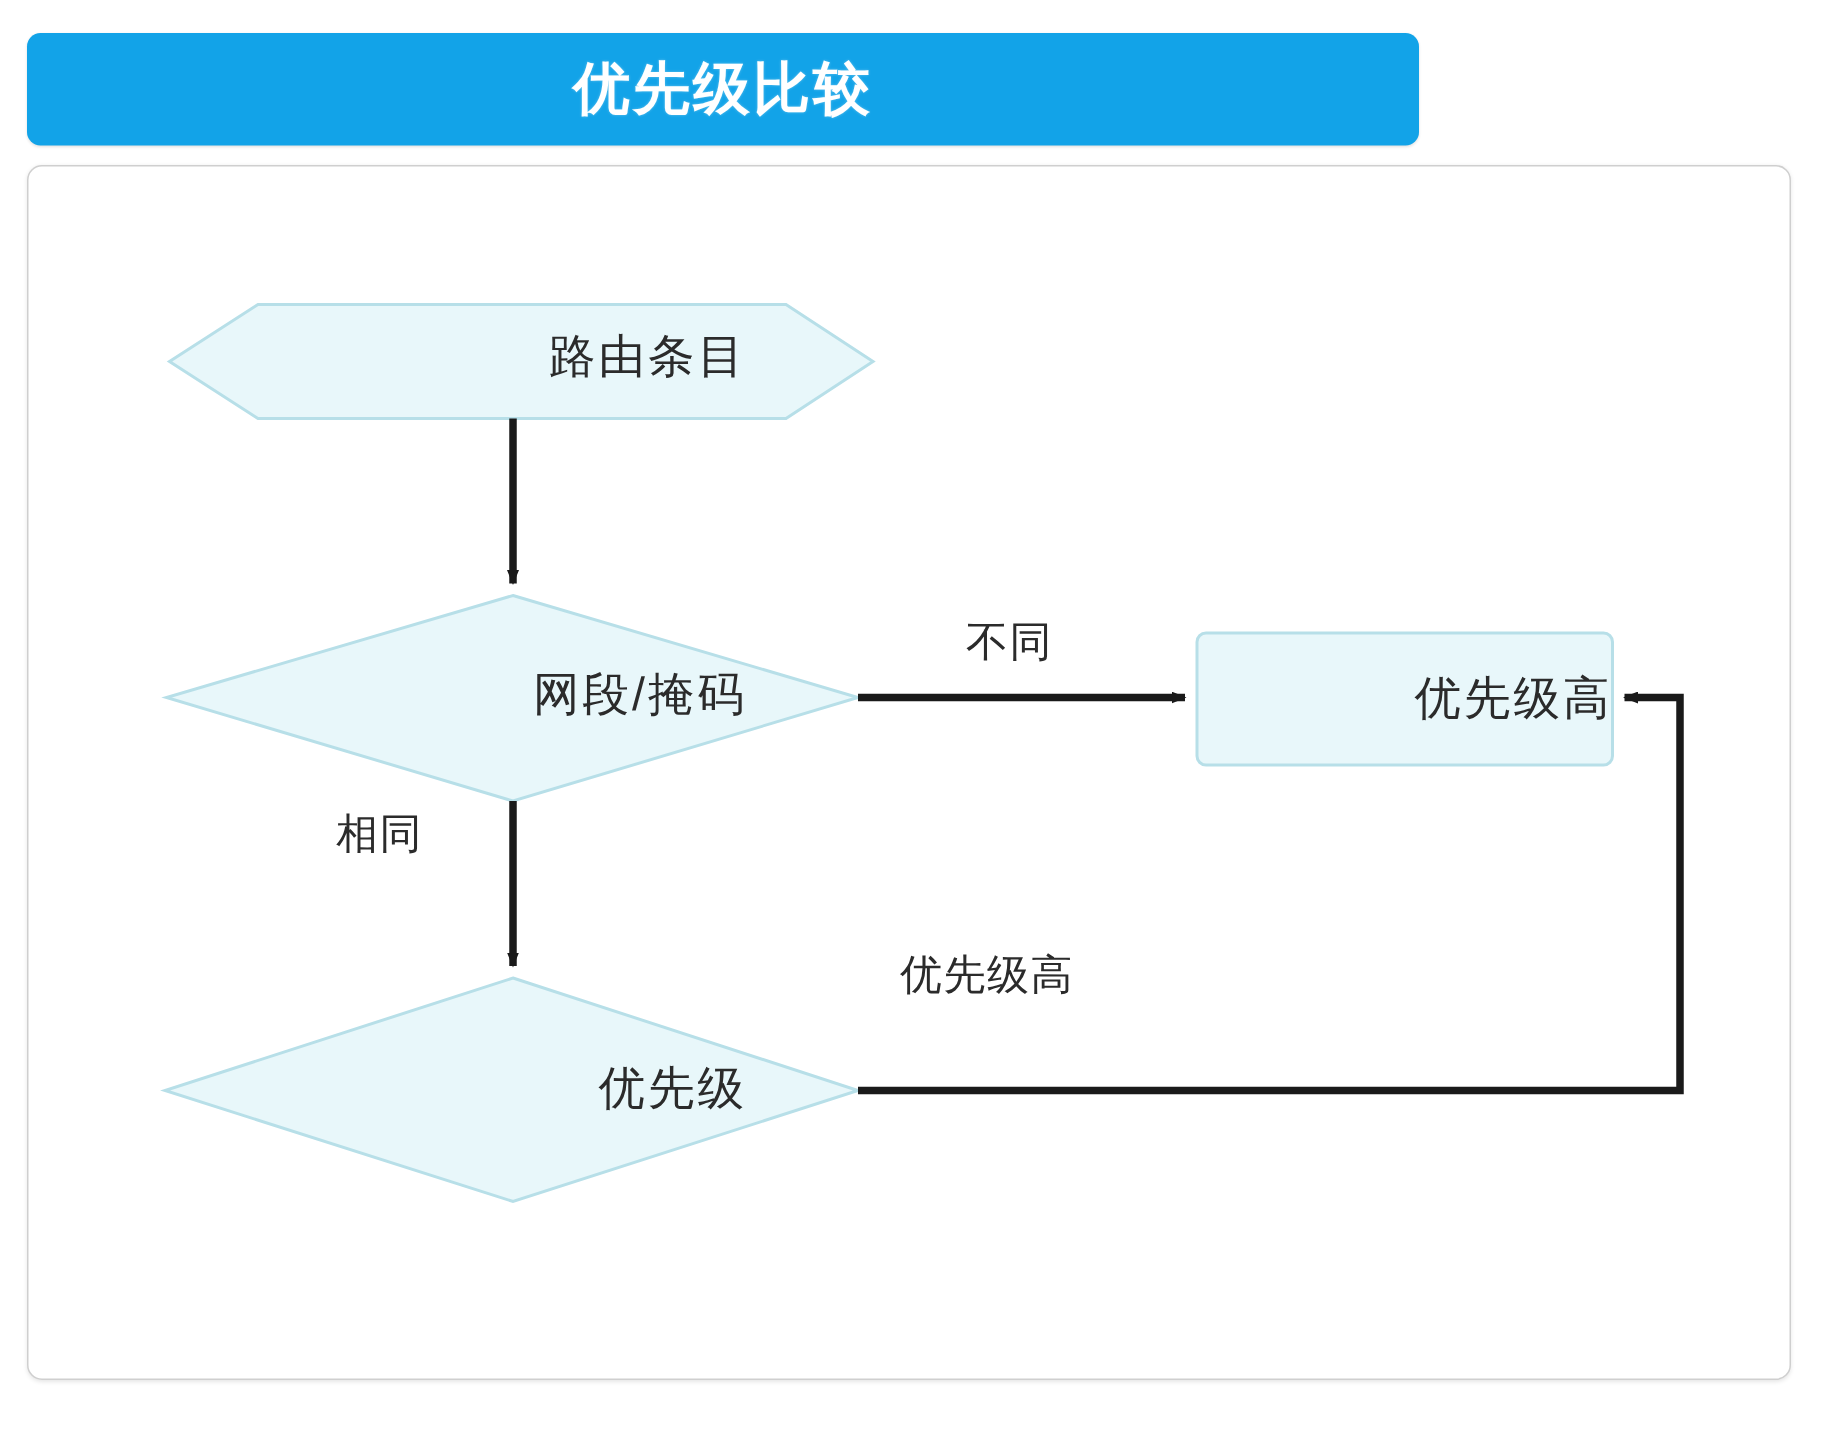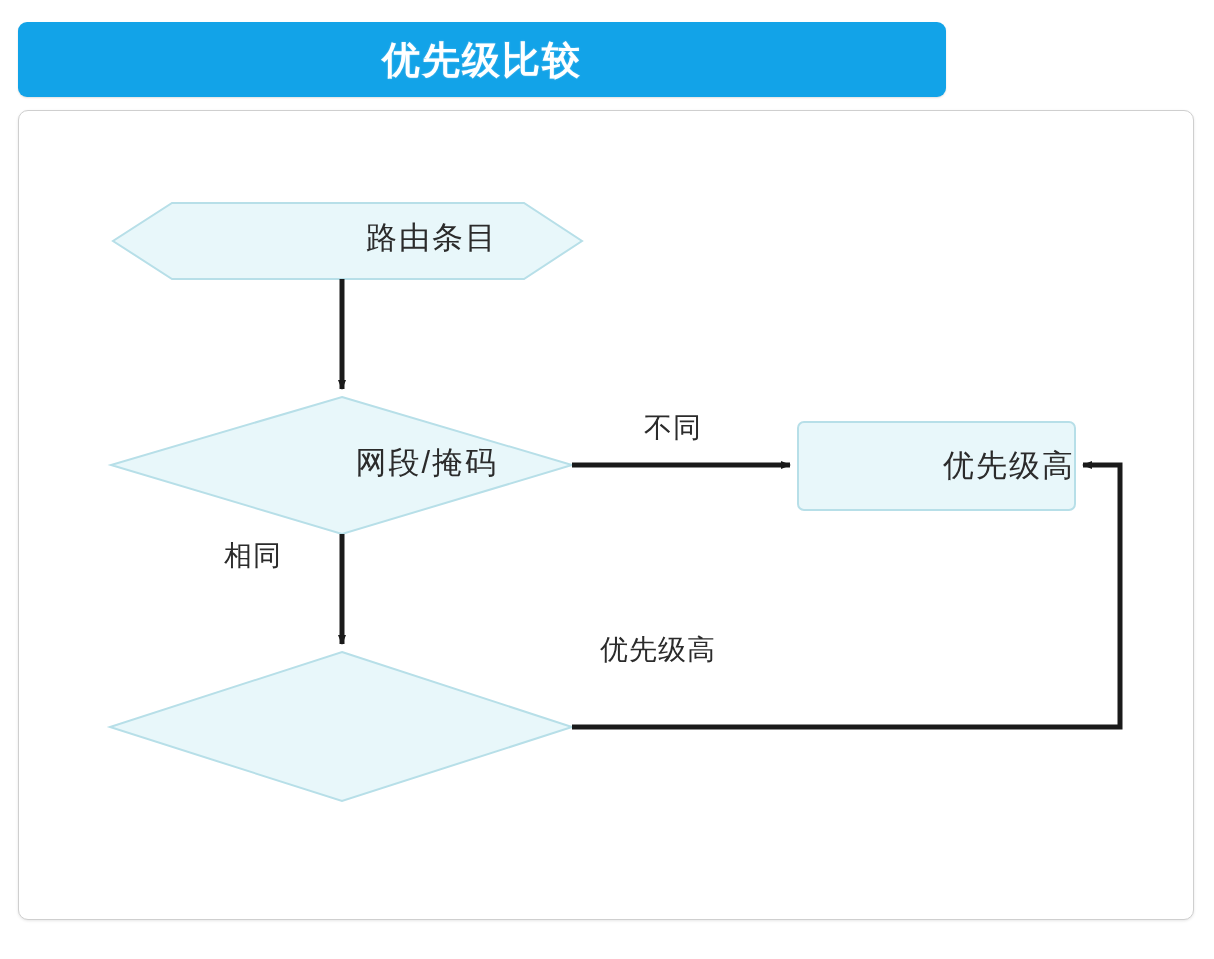--- a/index.html
+++ b/index.html
@@ -131,19 +131,20 @@
       <line x1="572" y1="465" x2="790" y2="465" stroke="#1a1a1a" stroke-width="5" marker-end="url(#arrowhead)"></line>
 
       <line x1="342" y1="534" x2="342" y2="644" stroke="#1a1a1a" stroke-width="5" marker-end="url(#arrowhead)"></line>
 
       <path d="M572,727 L1120,727 L1120,465 L1083,465" fill="none" stroke="#1a1a1a" stroke-width="5" marker-end="url(#arrowhead)"></path>
     </svg>
   </div>
 
   <div class="node-label" id="label-route-entry">路由条目</div>
   <div class="node-label" id="label-net-mask">网段/掩码</div>
+  <div class="node-label" id="label-priority">优先级</div>
   <div class="node-label" id="label-add-route">优先级高</div>
 
   <div class="edge-label" id="label-different">不同</div>
   <div class="edge-label" id="label-same">相同</div>
   <div class="edge-label" id="label-higher">优先级高</div>
 
 </div>
 
 </body></html>

